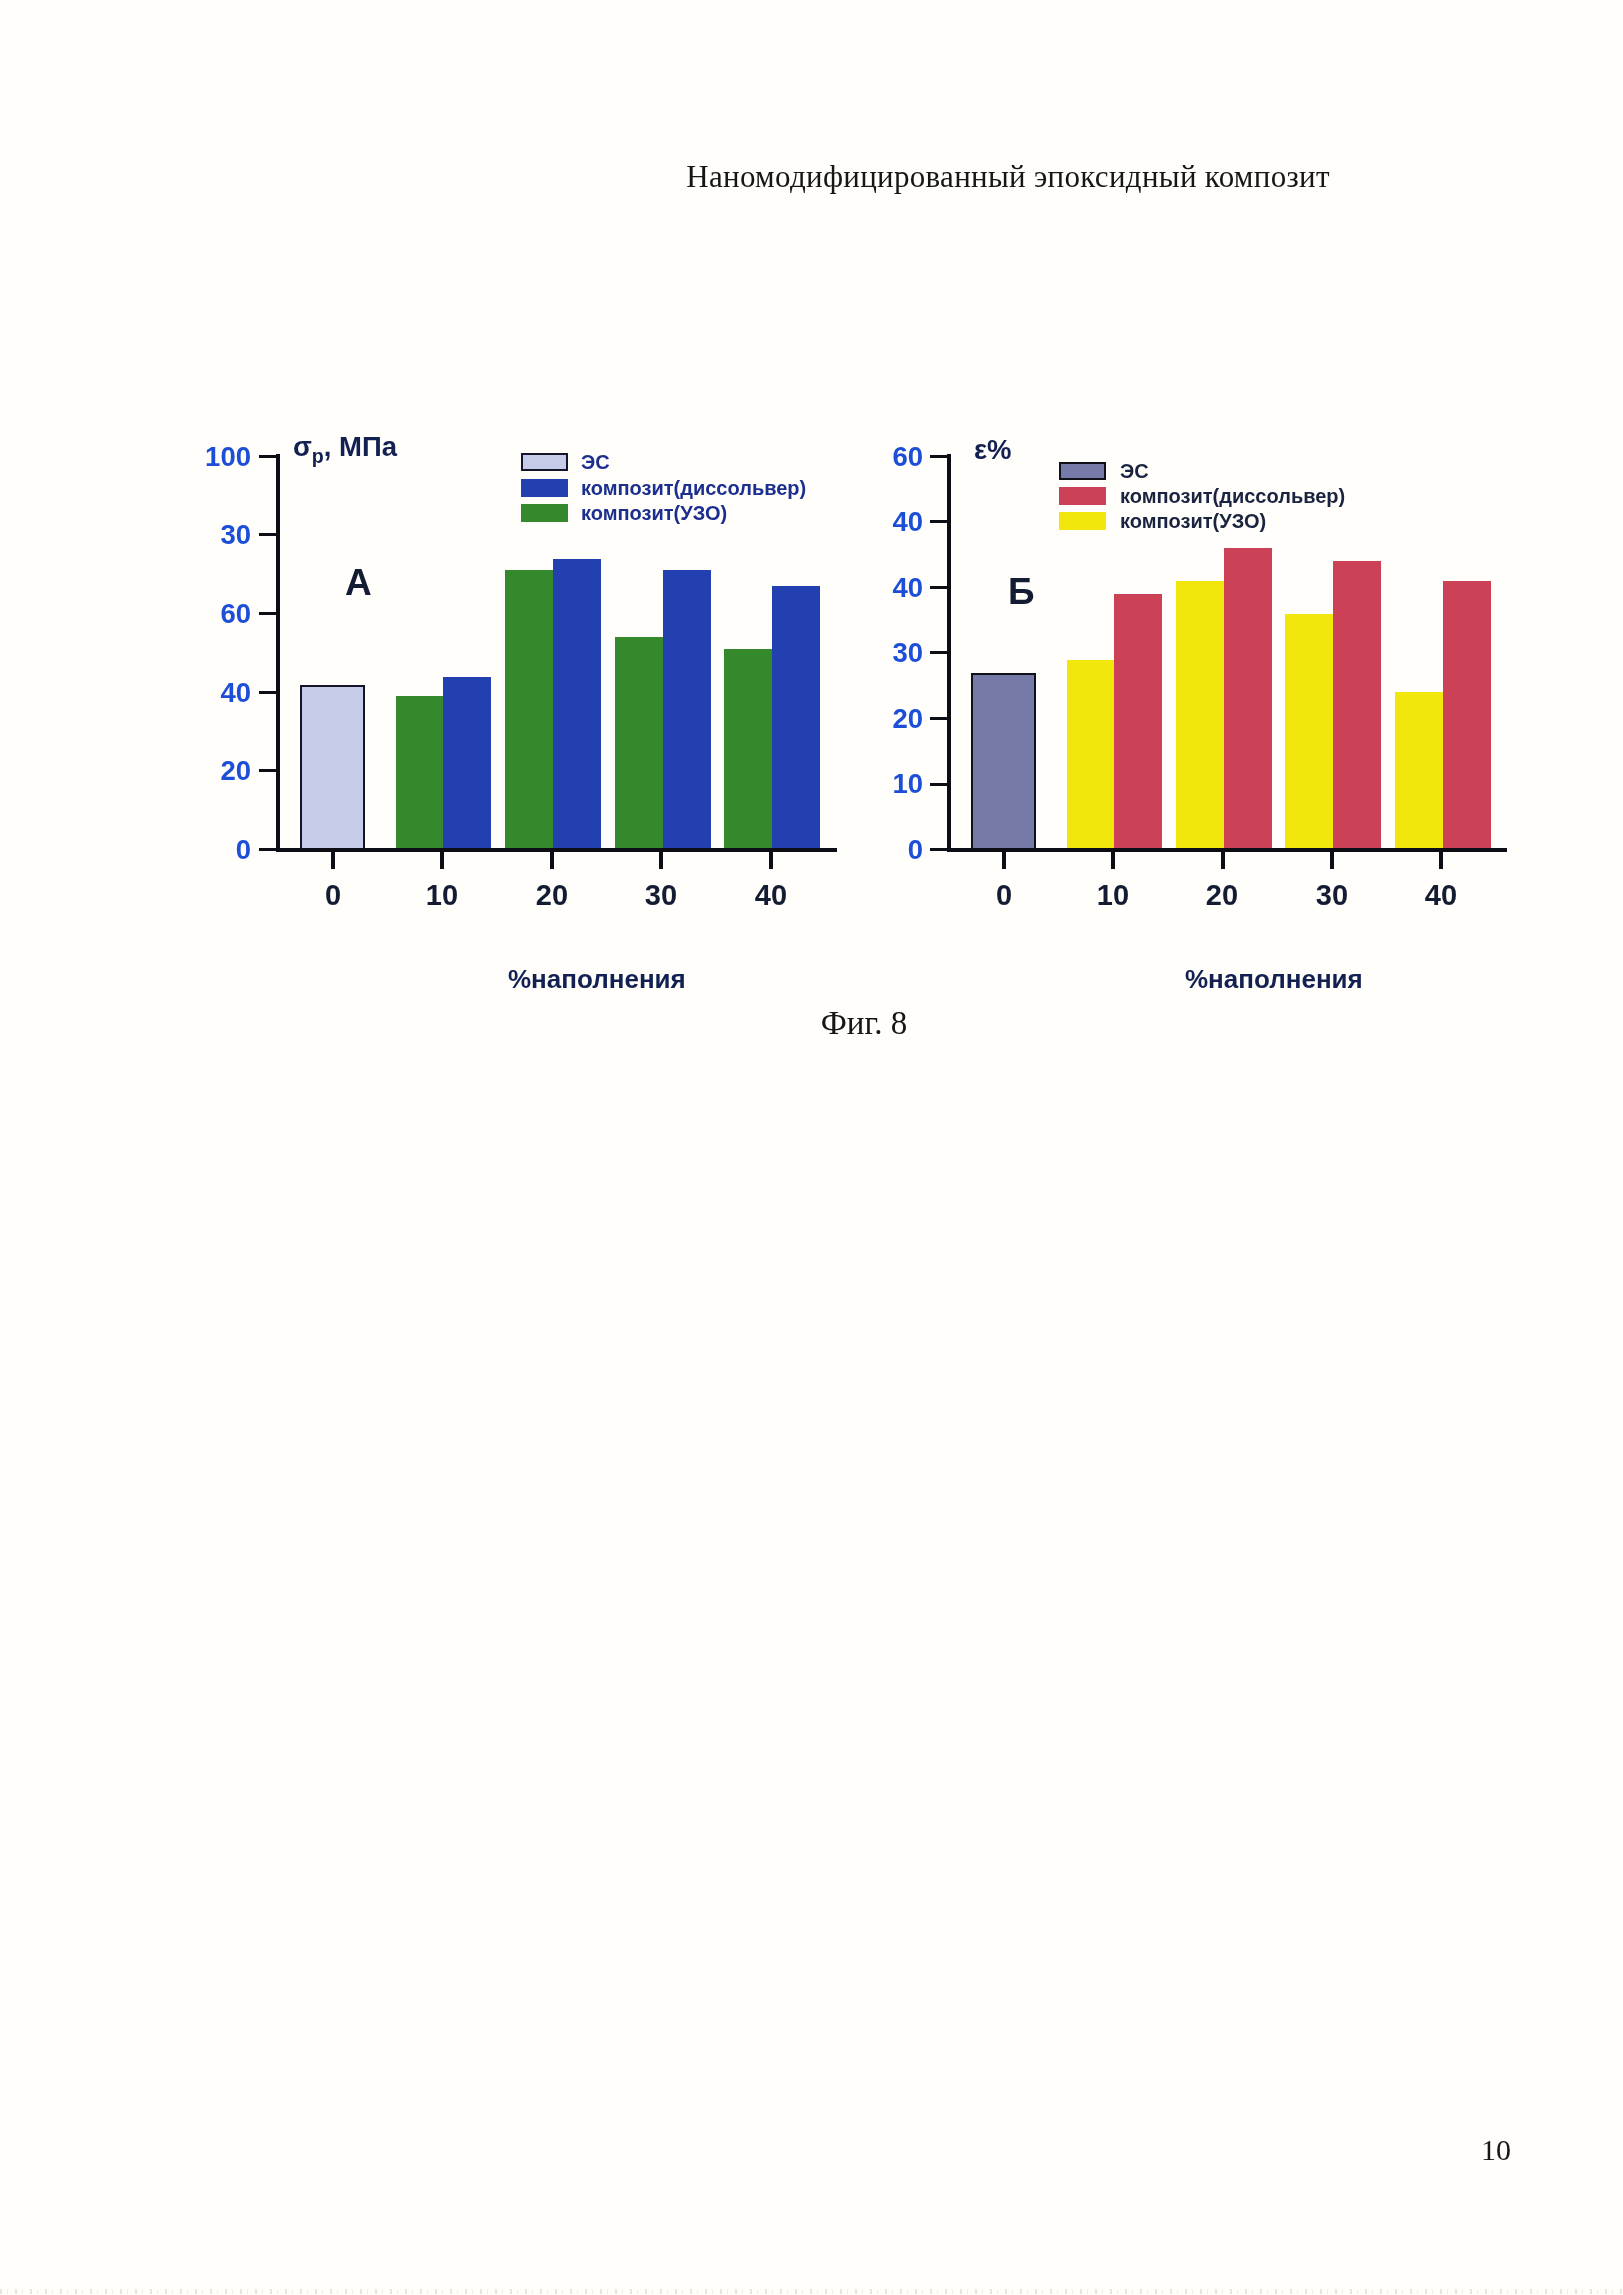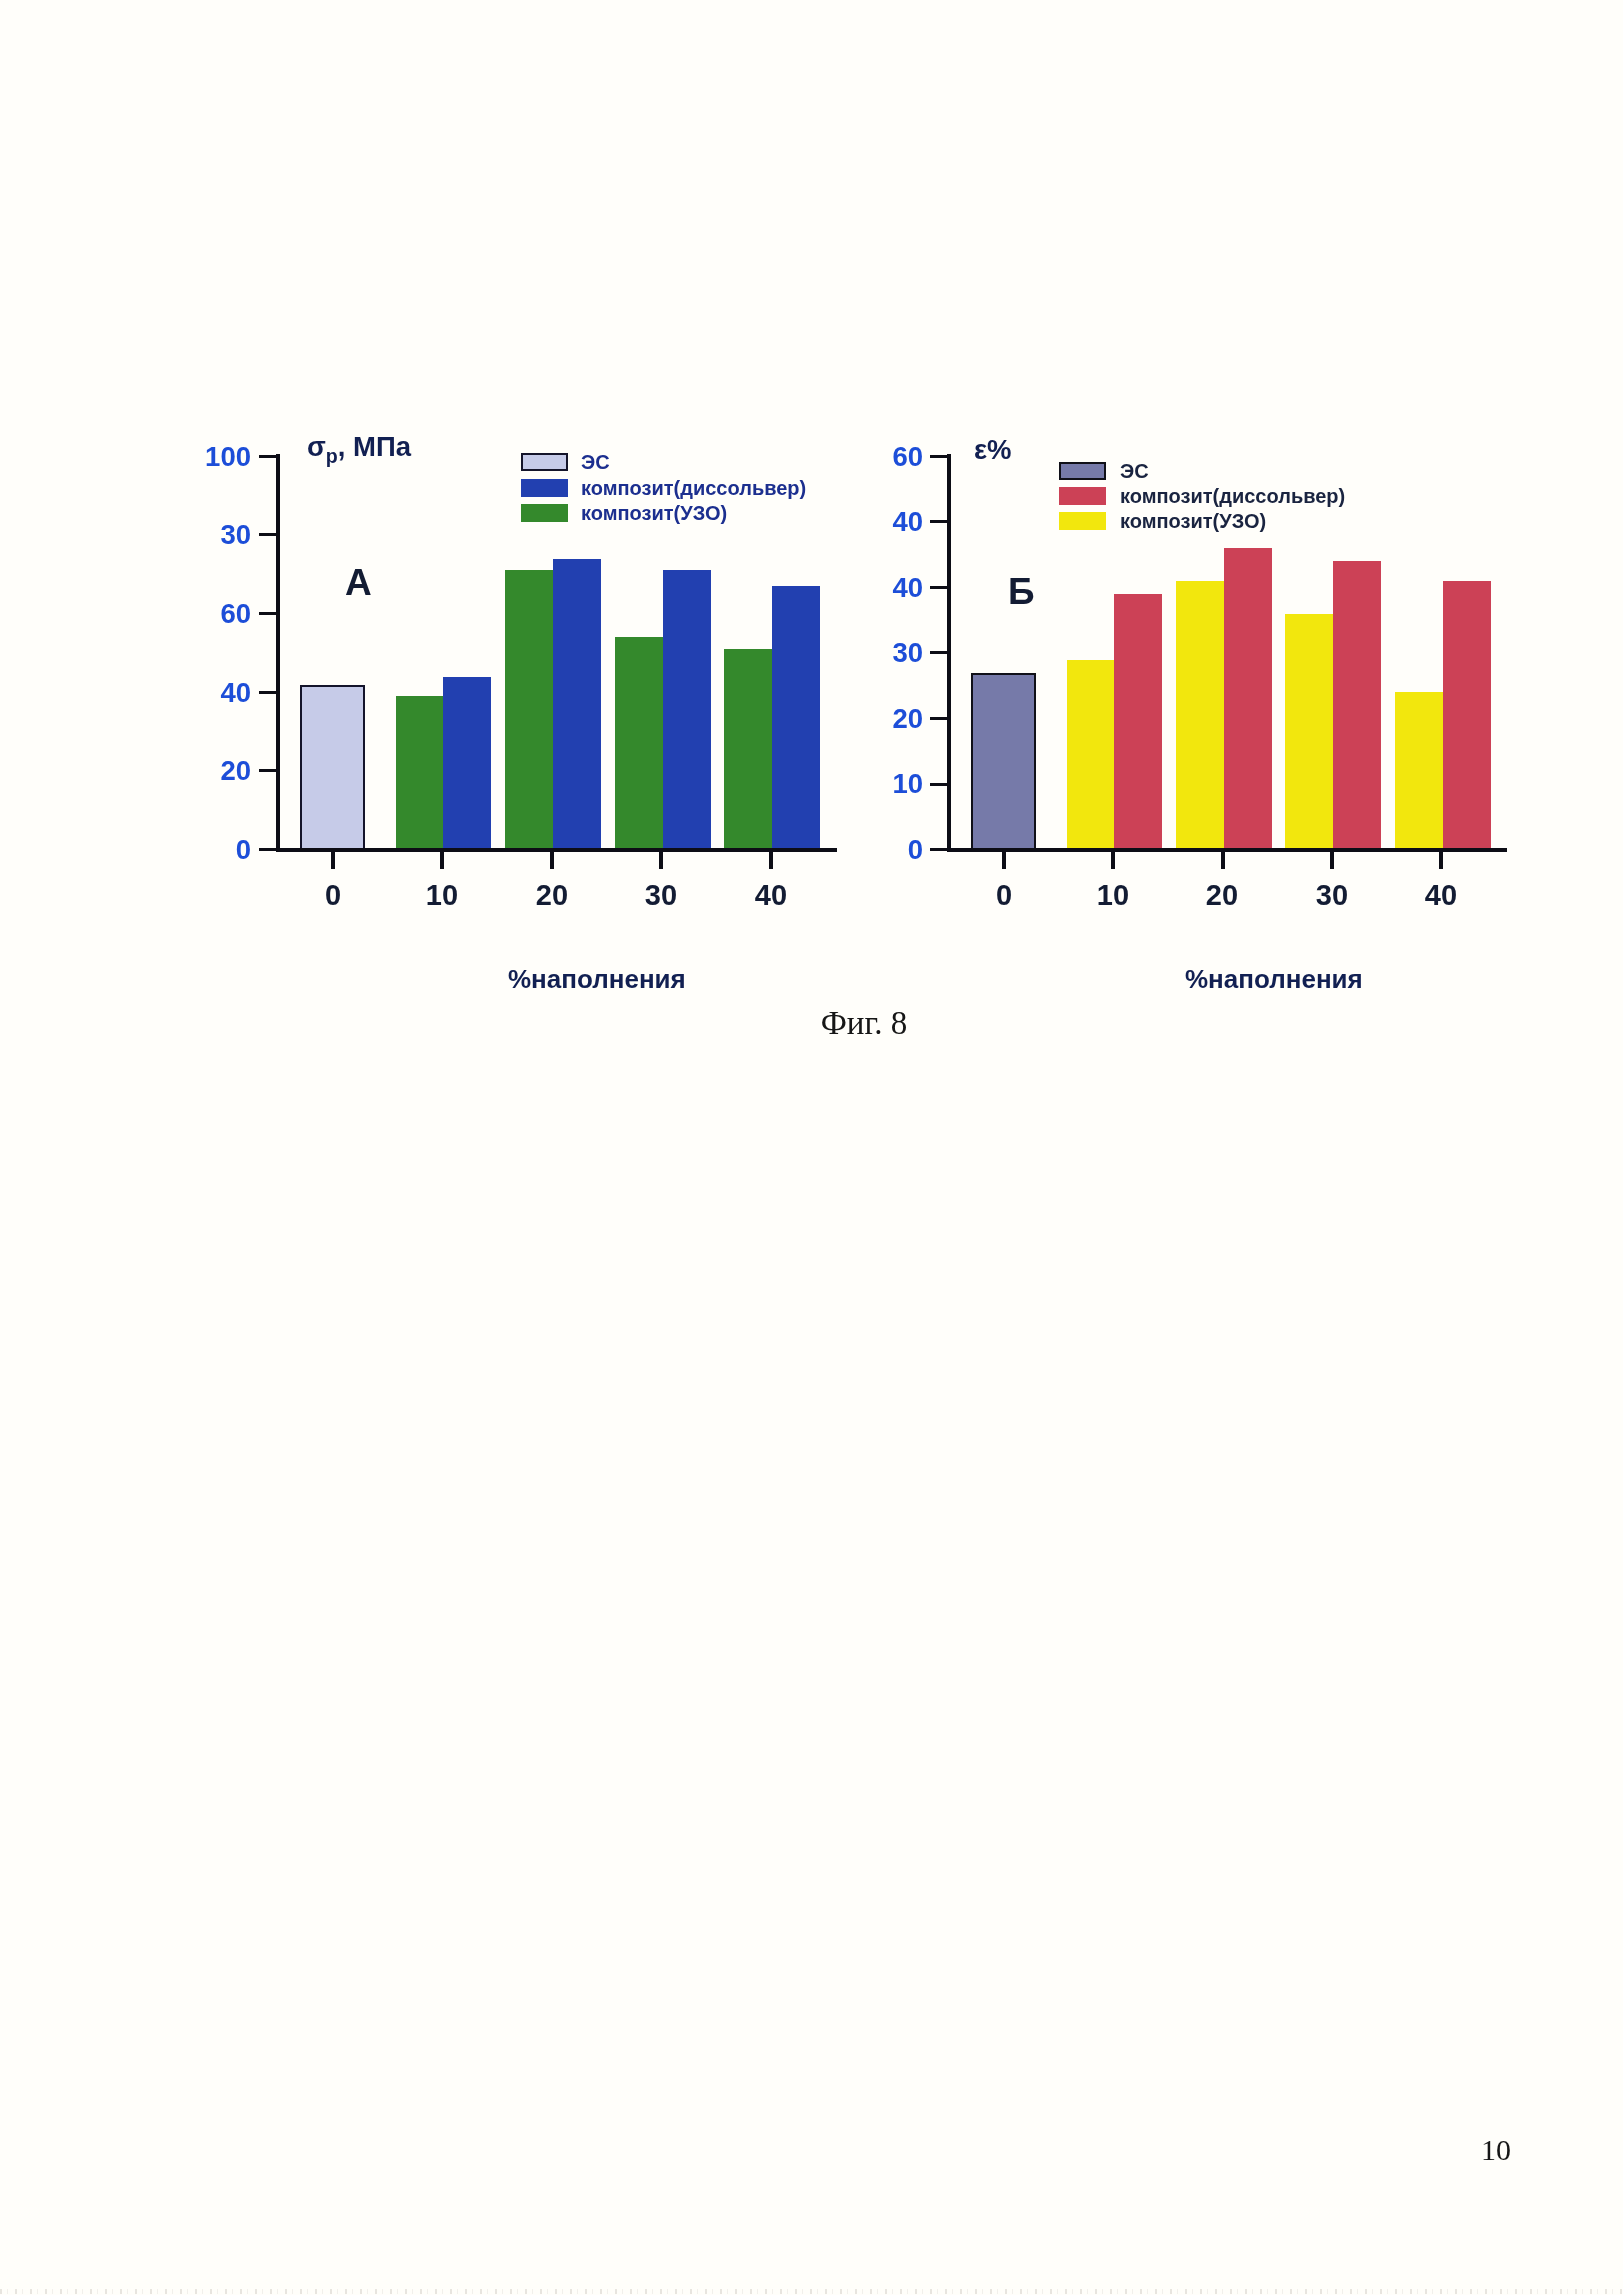--- a/index.html
+++ b/index.html
@@ -68,23 +68,24 @@
     position:absolute;left:0;bottom:1.3px;width:100%;height:5.2px;
     background:repeating-linear-gradient(90deg,
       rgba(150,140,130,0.22) 0 2px, transparent 2px 7.2px,
       rgba(150,140,130,0.12) 7.2px 8.5px, transparent 8.5px 15px);
   }
 </style>
 </head>
 <body>
 
 <div class="page">
+  <div class="doc-title">Наномодифицированный эпоксидный композит</div>
 
   <div class="chart" id="chart-A" style="left: 196px; top: 406px; width: 694px; height: 615px;">
-      <div class="y-title" style="left: 111px; top: 26px;"><span>σ</span><sub>p</sub><span>, МПа</span></div>
+      <div class="y-title" style="left: 97px; top: 26px;"><span>σ</span><sub>p</sub><span>, МПа</span></div>
       <div class="panel-letter" style="left: 149px; top: 156px;">А</div>
       <div class="ytick" style="left: 63px; top: 442px;"></div>
       <div class="ytick-label" style="left: -43px; width: 98px; top: 430px;">0</div>
       <div class="ytick" style="left: 63px; top: 363px;"></div>
       <div class="ytick-label" style="left: -43px; width: 98px; top: 351px;">20</div>
       <div class="ytick" style="left: 63px; top: 285px;"></div>
       <div class="ytick-label" style="left: -43px; width: 98px; top: 273px;">40</div>
       <div class="ytick" style="left: 63px; top: 206px;"></div>
       <div class="ytick-label" style="left: -43px; width: 98px; top: 194px;">60</div>
       <div class="ytick" style="left: 63px; top: 127px;"></div>

